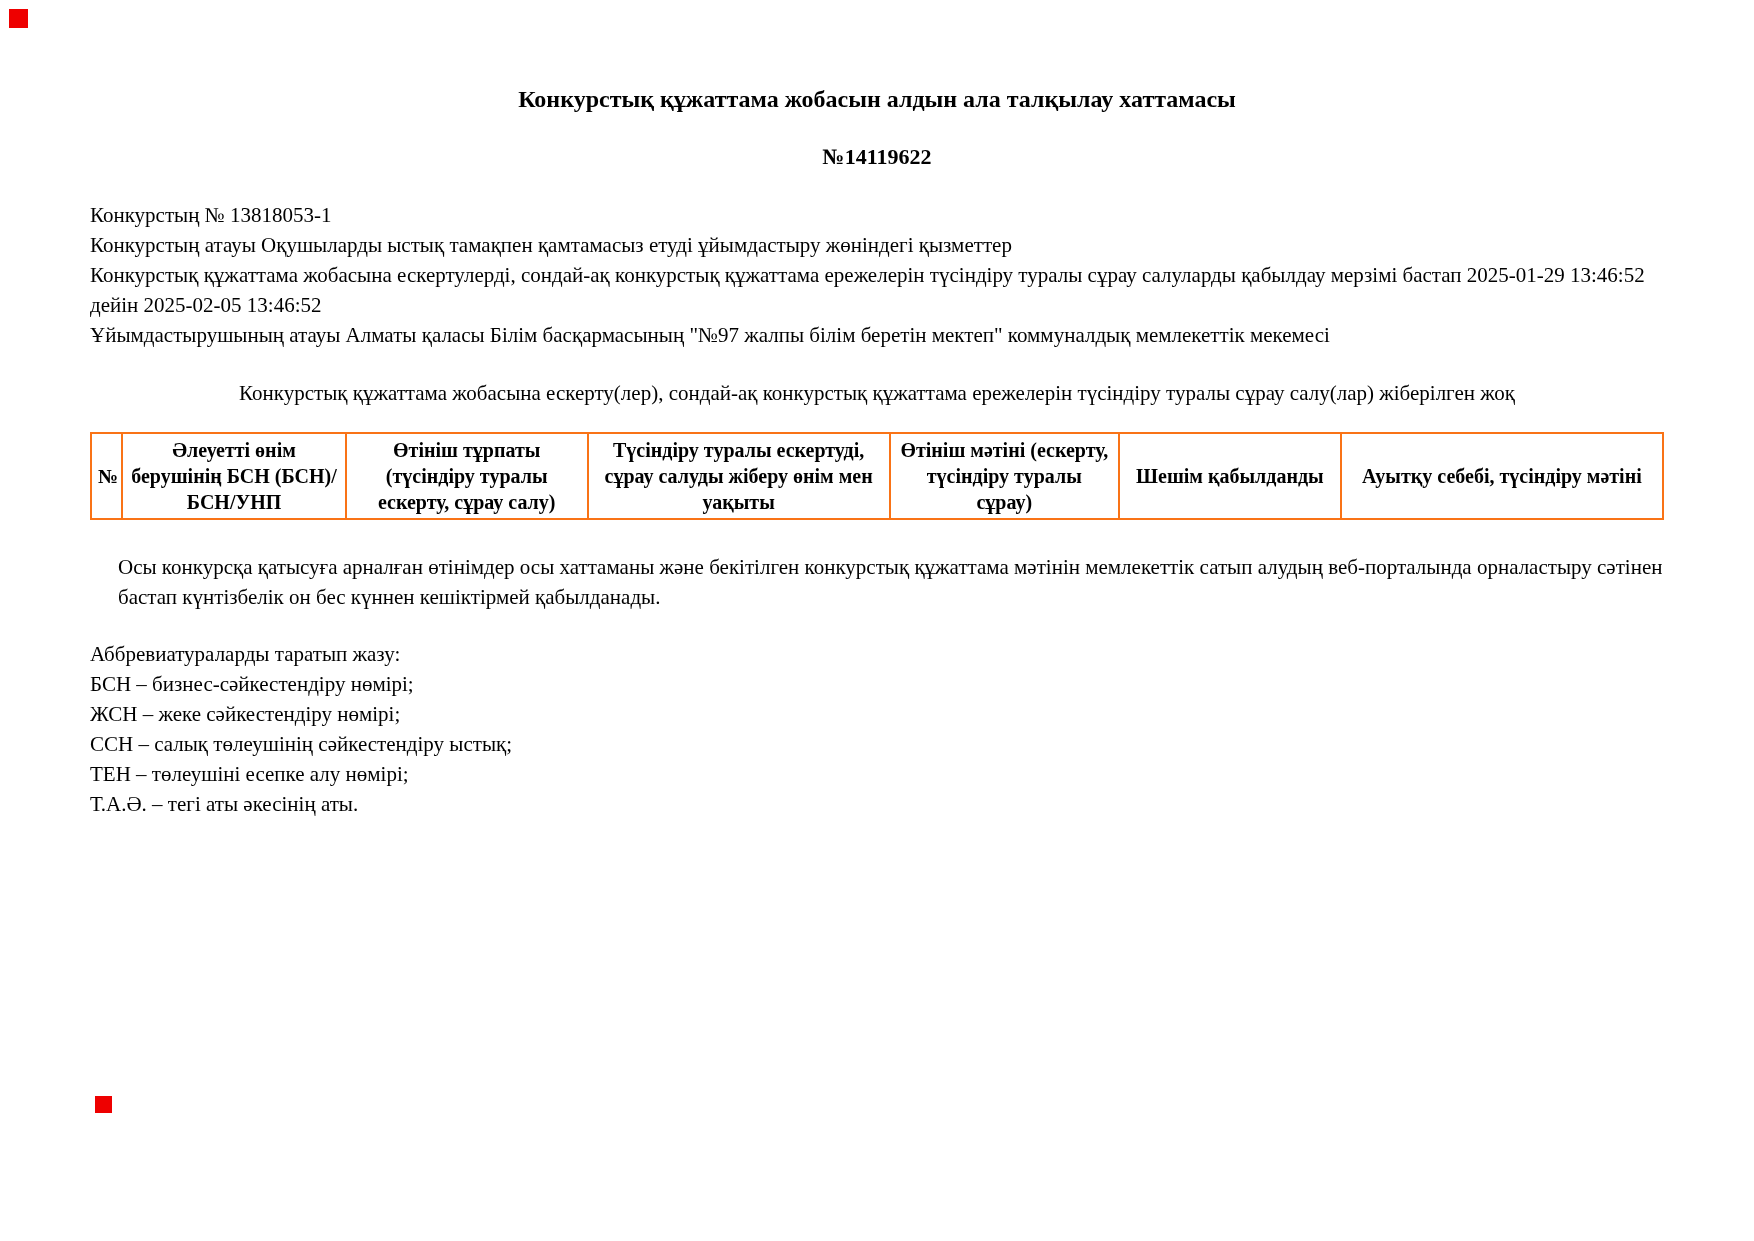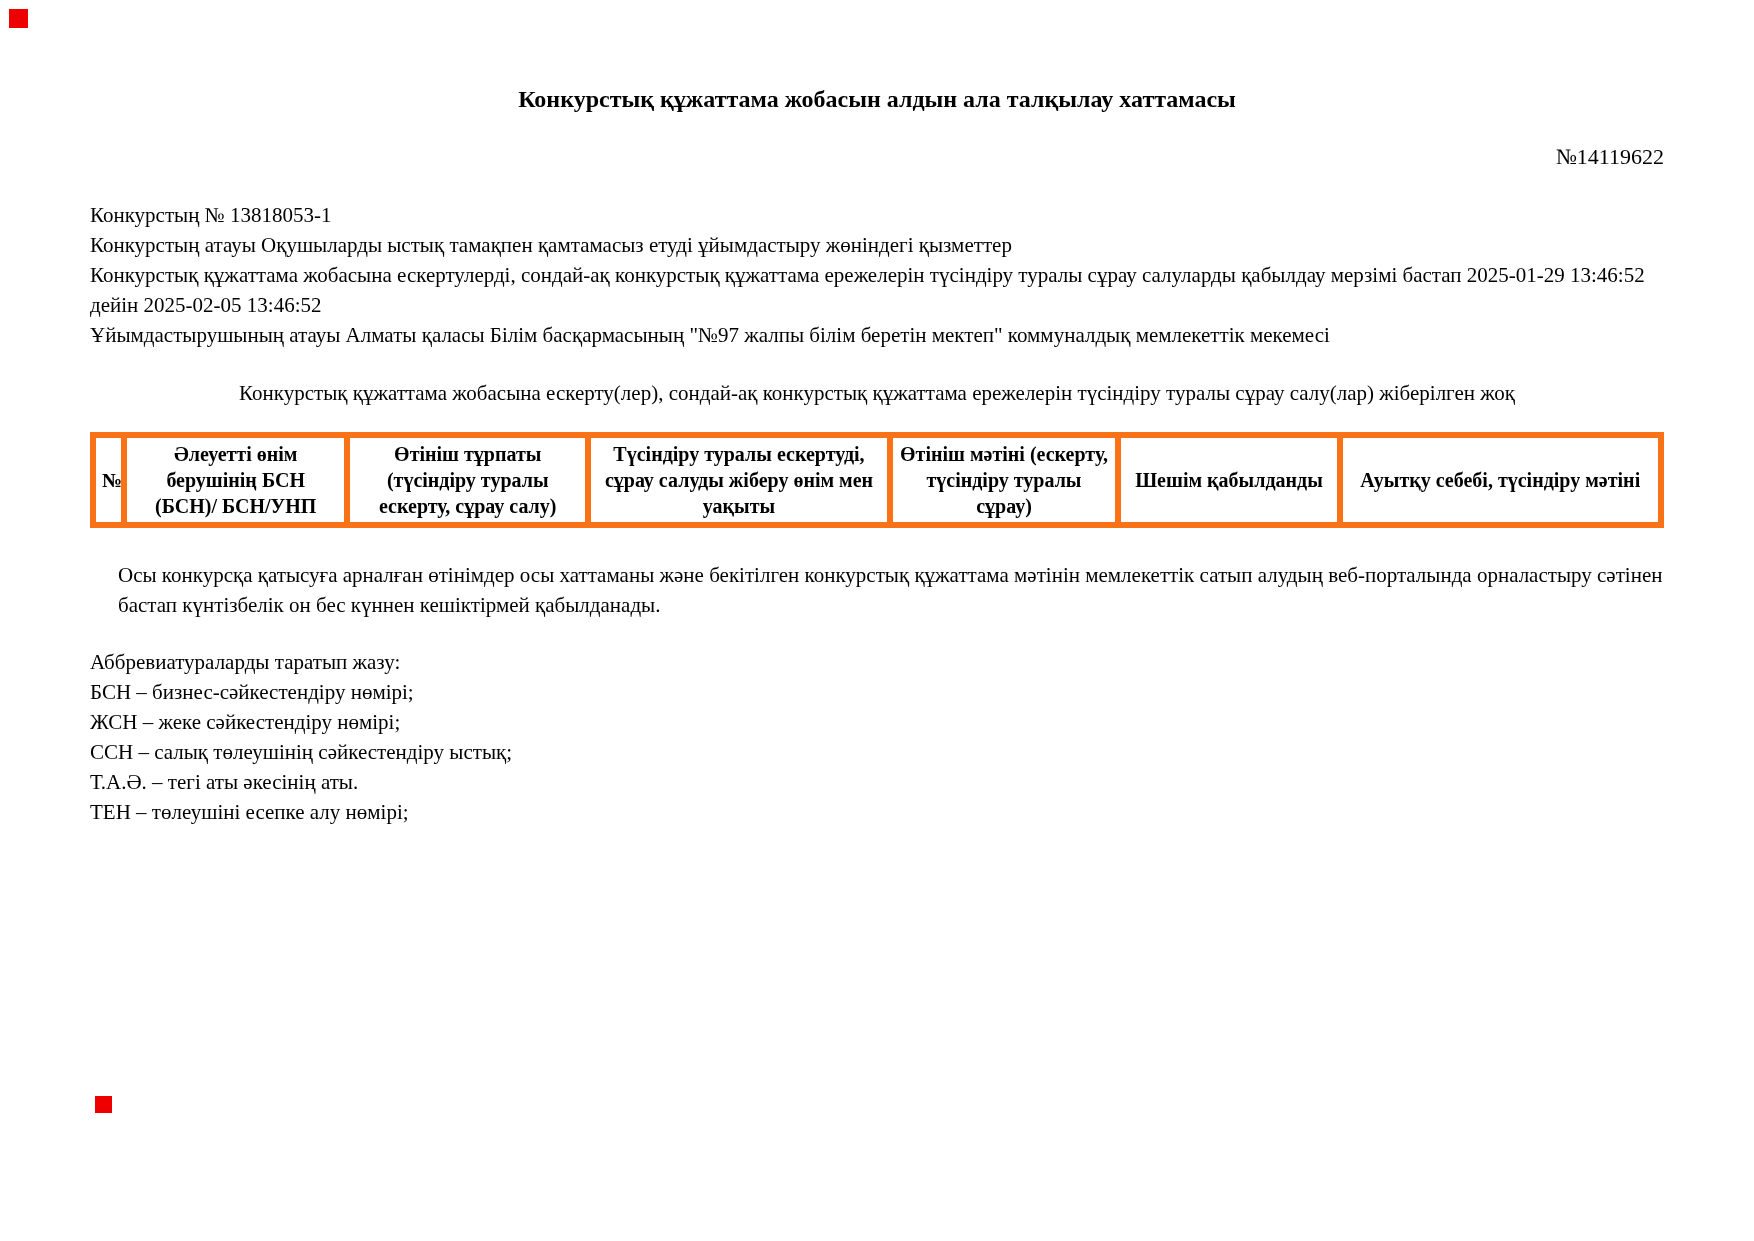--- a/index.html
+++ b/index.html
@@ -14,41 +14,41 @@
   }
   .content { padding: 84px 90px 0 90px; }
 
   .title {
     text-align: center;
     font-size: 24px;
     font-weight: bold;
     line-height: 30px;
   }
   .doc-number {
-    text-align: right;
+    text-align: center;
     font-size: 22px;
-    font-weight: normal;
+    font-weight: bold;
     line-height: 30px;
     margin-top: 28px;
   }
 
   .body-text { font-size: 21px; line-height: 30px; }
 
   .details { margin-top: 28px; }
 
   .no-remarks { margin-top: 28px; text-align: center; }
 
   table.requests {
     border-collapse: collapse;
     table-layout: fixed;
     width: 100%;
     margin-top: 24px;
   }
   table.requests th {
-    border: 6px solid #f97316;
+    border: 2px solid #f97316;
     font-size: 20px;
     font-weight: bold;
     line-height: 26px;
     text-align: center;
     vertical-align: middle;
     padding: 3px 6px;
     overflow: hidden;
   }
   col.c1 { width: 2.0%; }
   col.c2 { width: 14.2%; }
@@ -111,17 +111,17 @@
     <tbody></tbody>
   </table>
 
   <div class="acceptance body-text">Осы конкурсқа қатысуға арналған өтінімдер осы хаттаманы және бекітілген конкурстық құжаттама мәтінін мемлекеттік сатып алудың веб-порталында орналастыру сәтінен бастап күнтізбелік он бес күннен кешіктірмей қабылданады.</div>
 
   <div class="abbreviations body-text">
     <div>Аббревиатураларды таратып жазу:</div>
     <div>БСН – бизнес-сәйкестендіру нөмірі;</div>
     <div>ЖСН – жеке сәйкестендіру нөмірі;</div>
     <div>ССН – салық төлеушінің сәйкестендіру ыстық;</div>
+    <div>ТЕН – төлеушіні есепке алу нөмірі;</div>
     <div>Т.А.Ә. – тегі аты әкесінің аты.</div>
-    <div>ТЕН – төлеушіні есепке алу нөмірі;</div>
   </div>
 
 </div>
 
 </body></html>

